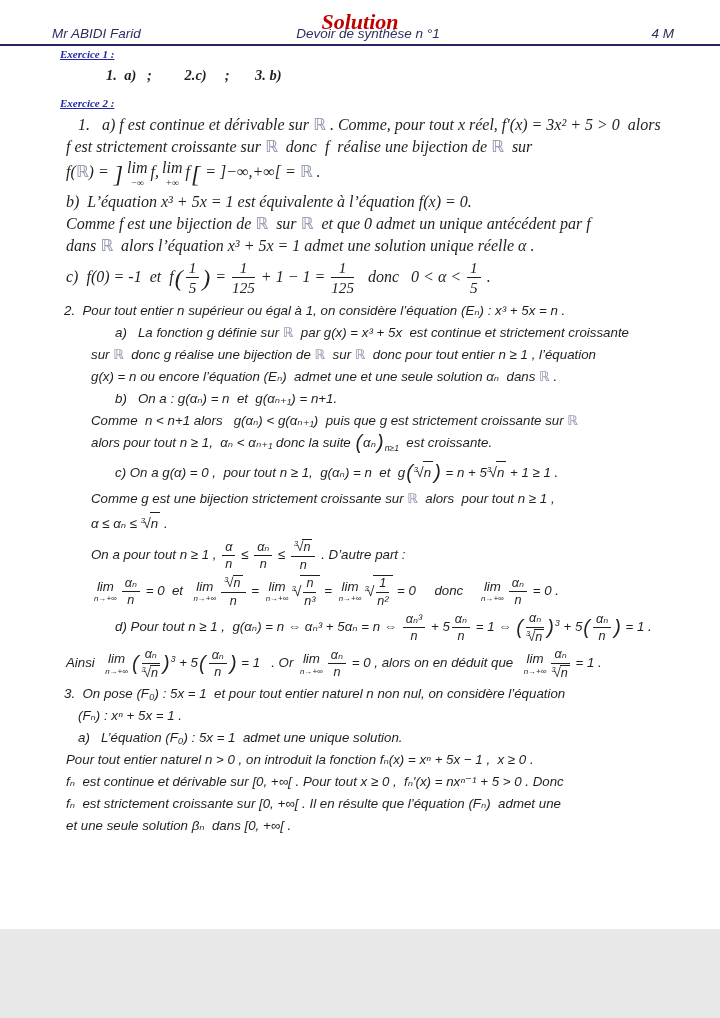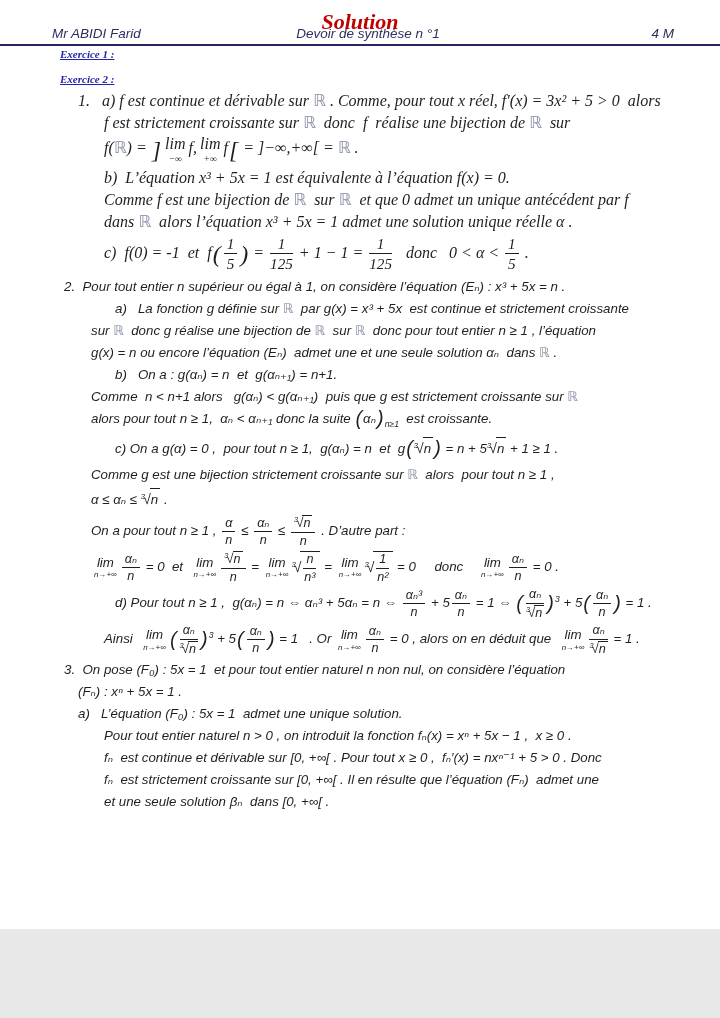--- a/index.html
+++ b/index.html
@@ -43,21 +43,21 @@
   }
   
   .line{
     white-space:pre-wrap;
     font-size:16px;line-height:21px;
     margin:1px 0;
   }
   .serif{font-family:"Liberation Serif","DejaVu Serif",serif;}
   .sans{font-family:"Liberation Sans","DejaVu Sans",sans-serif;font-size:13.3px;}
   .i62{padding-left:64px}.i77{padding-left:115px}.i78{padding-left:78px}
-  .i91{padding-left:91px}.i94{padding-left:104px}
+  .i91{padding-left:91px}.i94{padding-left:66px}
   .mline{margin:3px 0;}
   
   .frac{display:inline-block;vertical-align:middle;text-align:center;line-height:1.15;font-size:0.95em;margin:0 2px;}
   .frac .num{display:block;border-bottom:1px solid currentColor;padding:0 3px 1px;}
   .frac .den{display:block;padding-top:1px;}
   .lim{display:inline-block;vertical-align:middle;text-align:center;line-height:1;margin:0 3px;}
   .lim .liml{display:block;}
   .lim .limu{display:block;font-size:0.6em;margin-top:2px;}
   .rad{display:inline-block;vertical-align:middle;white-space:nowrap;}
   .rad .radix{font-size:0.58em;position:relative;top:-5px;margin-right:-2px;}
@@ -84,20 +84,21 @@
 
   <div class="hdr">
     <span class="h-left">Mr ABIDI Farid</span>
     <span class="h-center">Devoir de synthèse n °1</span>
     <span class="h-right">4 M</span>
   </div>
 
   <div class="doc-title">Solution</div>
 
   <div class="ex-heading">Exercice 1 :</div>
+  <div class="ex1-answers">1.  a)   ;         2.c)     ;       3. b)</div>
 
   <div class="ex-heading">Exercice 2 :</div>
 
   <div class="line serif i78">1.   a) f est continue et dérivable sur <span class="bbR">ℝ</span> . Comme, pour tout x réel, f′(x) = 3x² + 5 &gt; 0  alors</div>
   <div class="line serif i94">f est strictement croissante sur <span class="bbR">ℝ</span>  donc  f  réalise une bijection de <span class="bbR">ℝ</span>  sur</div>
   <div class="line serif i94 mline">f(<span class="bbR">ℝ</span>) = <span class="big">]</span><span class="lim"><span class="liml">lim</span><span class="limu">−∞</span></span>f,<span class="lim"><span class="liml">lim</span><span class="limu">+∞</span></span>f<span class="big">[</span> = ]−∞,+∞[ = <span class="bbR">ℝ</span> .</div>
   <div class="line serif i94">b)  L’équation x³ + 5x = 1 est équivalente à l’équation f(x) = 0.</div>
   <div class="line serif i94">Comme f est une bijection de <span class="bbR">ℝ</span>  sur <span class="bbR">ℝ</span>  et que 0 admet un unique antécédent par f</div>
   <div class="line serif i94">dans <span class="bbR">ℝ</span>  alors l’équation x³ + 5x = 1 admet une solution unique réelle α .</div>
   <div class="line serif i94 mline">c)  f(0) = -1  et  f<span class="big">(</span><span class="frac"><span class="num">1</span><span class="den">5</span></span><span class="big">)</span> = <span class="frac"><span class="num">1</span><span class="den">125</span></span> + 1 − 1 = <span class="frac"><span class="num">1</span><span class="den">125</span></span>   donc   0 &lt; α &lt; <span class="frac"><span class="num">1</span><span class="den">5</span></span> .</div>

